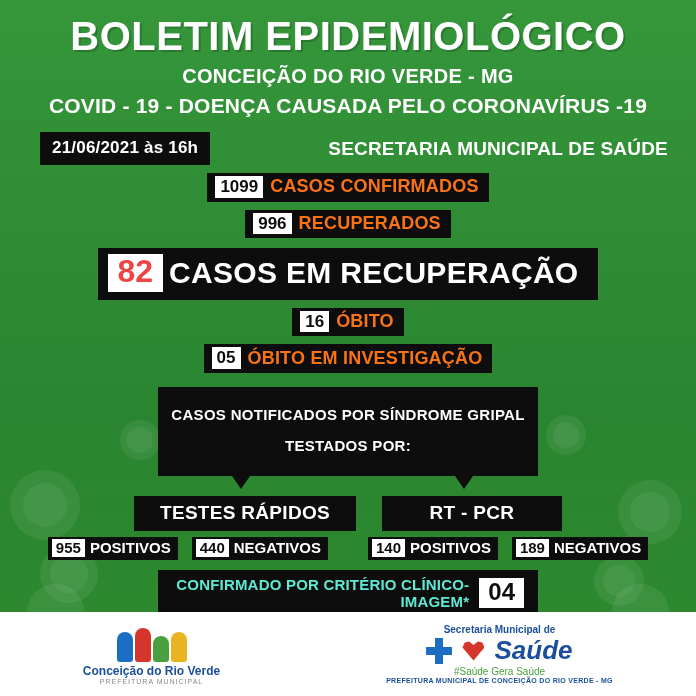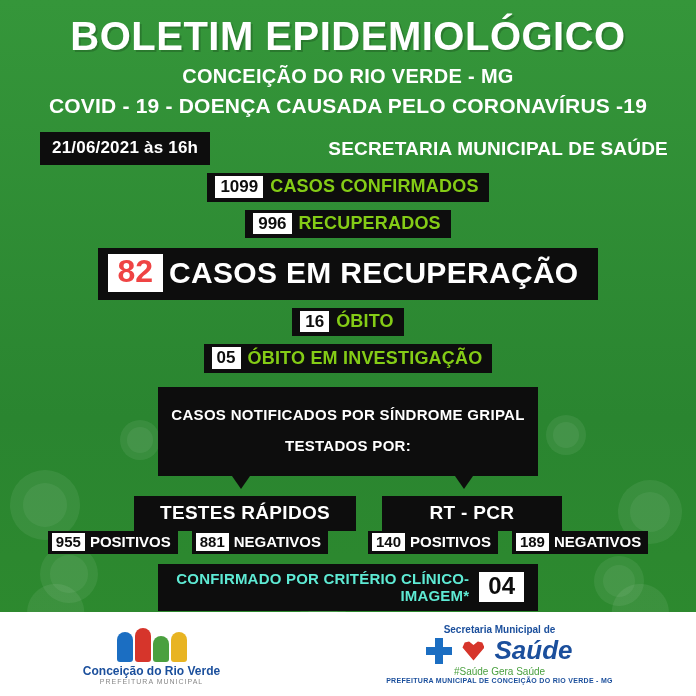--- a/index.html
+++ b/index.html
@@ -95,21 +95,21 @@
     color: #ffffff;
     font-weight: bold;
     font-size: 17px;
     background: #ffffff;
     color: #0d0d0d;
     padding: 1px 5px;
     margin-right: 7px;
     line-height: 1.15;
   }
   .stat-label {
-    color: #84cc16;
+    color: #f97316;
     font-weight: bold;
     font-size: 18px;
     letter-spacing: 0.2px;
   }
 
   .big-line { margin-top: 10px; }
   .big-box {
     display: flex;
     align-items: center;
     background: #0d0d0d;
@@ -172,20 +172,21 @@
     font-size: 19px;
     padding: 6px 26px 7px;
     text-align: center;
     min-width: 180px;
     letter-spacing: 0.3px;
   }
   .results-row {
     display: flex;
     justify-content: center;
     gap: 40px;
+    margin-top: 6px;
   }
   .result-group {
     display: flex;
     gap: 14px;
   }
   .result {
     display: flex;
     align-items: center;
     background: #0d0d0d;
     padding: 2px 7px 3px 4px;
@@ -363,21 +364,21 @@
       <div class="test-head">RT - PCR</div>
     </div>
 
     <div class="results-row">
       <div class="result-group">
         <div class="result">
           <span class="num">955</span>
           <span class="lbl">POSITIVOS</span>
         </div>
         <div class="result">
-          <span class="num">881</span>
+          <span class="num">440</span>
           <span class="lbl">NEGATIVOS</span>
         </div>
       </div>
       <div class="result-group">
         <div class="result">
           <span class="num">140</span>
           <span class="lbl">POSITIVOS</span>
         </div>
         <div class="result">
           <span class="num">189</span>

